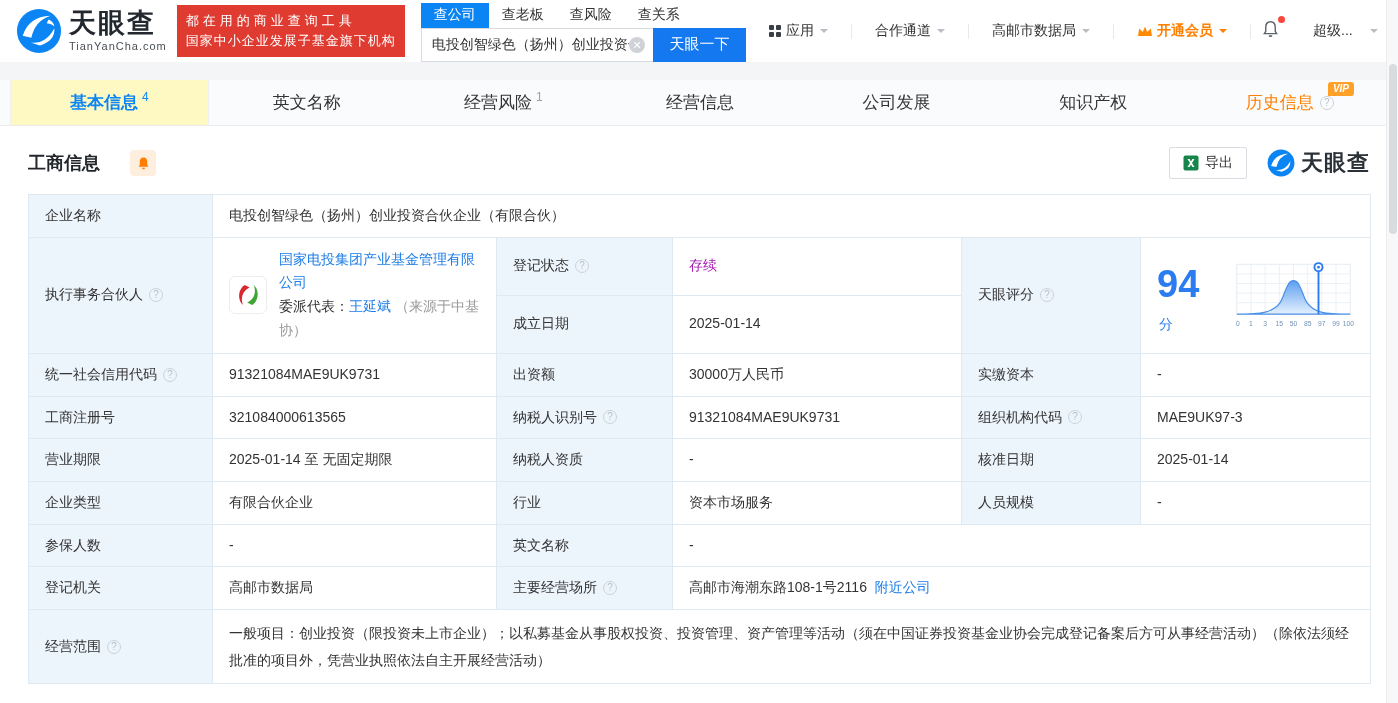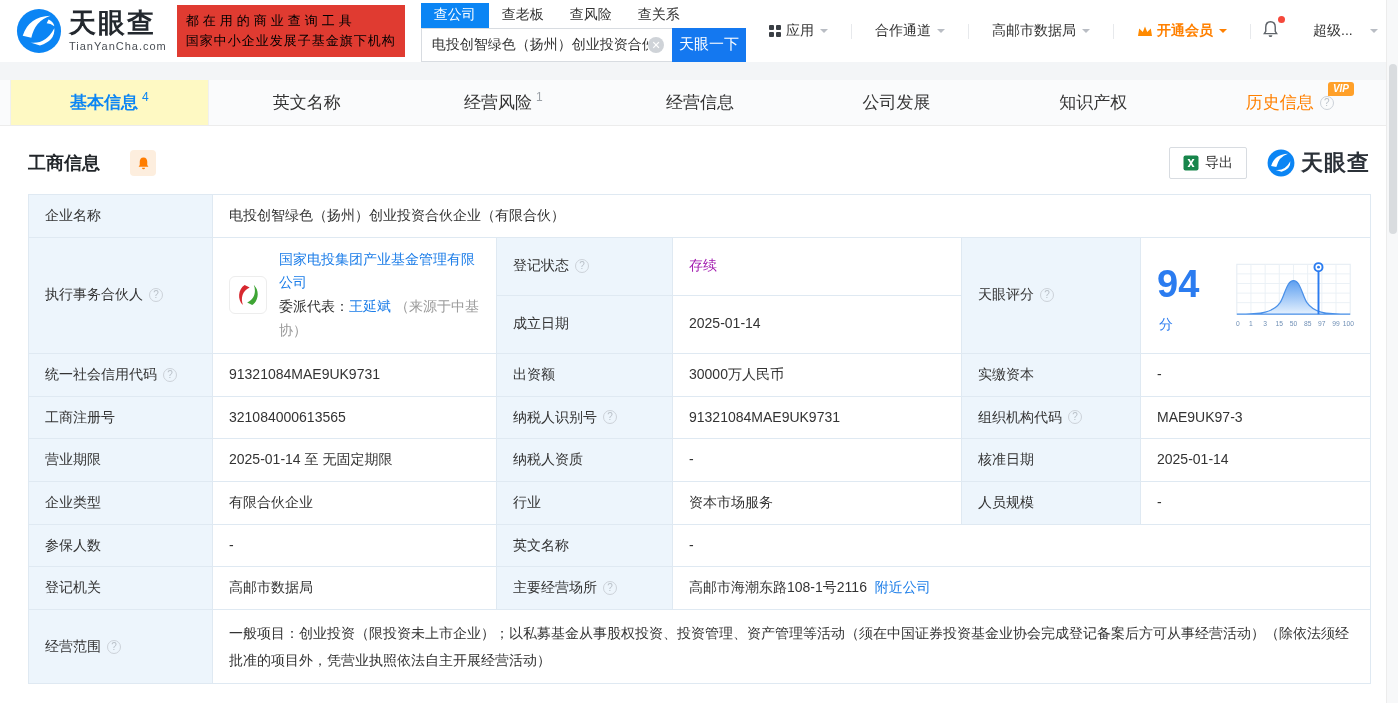--- a/index.html
+++ b/index.html
@@ -4,35 +4,35 @@
 <style>
   * { box-sizing: border-box; margin: 0; padding: 0; }
   html,body { width:1398px; height:703px; overflow:hidden; background:#fff;
     font-family:"Liberation Sans","DejaVu Sans",sans-serif; color:#333; }
 
   
   .topbar { height:62px; display:flex; align-items:center; padding:0 20px 0 16px; background:#fff; }
   .logo { display:flex; align-items:center; gap:7px; cursor:pointer; }
   .logo-cn { font-size:27px; font-weight:bold; color:#23282e; letter-spacing:2px; line-height:1; }
   .logo-en { font-size:11px; color:#4a4f55; letter-spacing:1px; margin-top:3px; }
-  .banner { margin-left:10px; background:#e03b31; color:#000000; padding:6px 9px; line-height:1.55; white-space:nowrap; }
+  .banner { margin-left:10px; background:#e03b31; color:#ffffff; padding:6px 9px; line-height:1.55; white-space:nowrap; }
   .banner .b1 { font-size:13px; letter-spacing:4px; }
   .banner .b2 { font-size:13px; letter-spacing:1px; }
 
   .search-area { margin-left:16px; width:460px; margin-top:2px; }
   .search-tabs { display:flex; font-size:14px; }
   .search-tab { padding:3px 13px 4px; color:#333; cursor:pointer; }
   .search-tab.active { background:#0b85f4; color:#fff; }
   .search-row { display:flex; height:34px; }
   .input-wrap { flex:1; border:1px solid #d8dce1; border-right:none; display:flex; align-items:center; padding:0 8px 0 10px; background:#fff; }
   .input-wrap input { border:none; outline:none; flex:1; font-size:14px; color:#333;
      font-family:"Liberation Sans","DejaVu Sans",sans-serif; }
   .clear-icon { width:16px; height:16px; border-radius:50%; background:#cfd3d8; color:#fff;
      font-size:11px; line-height:16px; text-align:center; cursor:pointer; flex:0 0 16px; }
-  .search-btn { width:74px; background:#1478f0; color:#fff; border:none; font-size:15px; cursor:pointer;
+  .search-btn { width:93px; background:#1478f0; color:#fff; border:none; font-size:15px; cursor:pointer;
      font-family:"Liberation Sans","DejaVu Sans",sans-serif; }
 
   .topnav { margin-left:auto; display:flex; align-items:center; font-size:14px; color:#333; }
   .nav-item { display:flex; align-items:center; padding:0 23px; cursor:pointer; white-space:nowrap; position:relative; }
   .nav-sep { width:1px; height:15px; background:#e7e9ec; }
   .caret { width:0; height:0; border:4px solid transparent; border-top-color:#b9bdc4; margin-left:6px; margin-top:4px; }
   .nav-vip { color:#ff8000; font-weight:bold; }
   .nav-vip .caret { border-top-color:#ff8000; }
   .grid-icon { display:grid; grid-template-columns:5px 5px; grid-gap:2px; margin-right:5px; }
   .grid-icon i { width:5px; height:5px; background:#3a3f45; border-radius:1px; }

